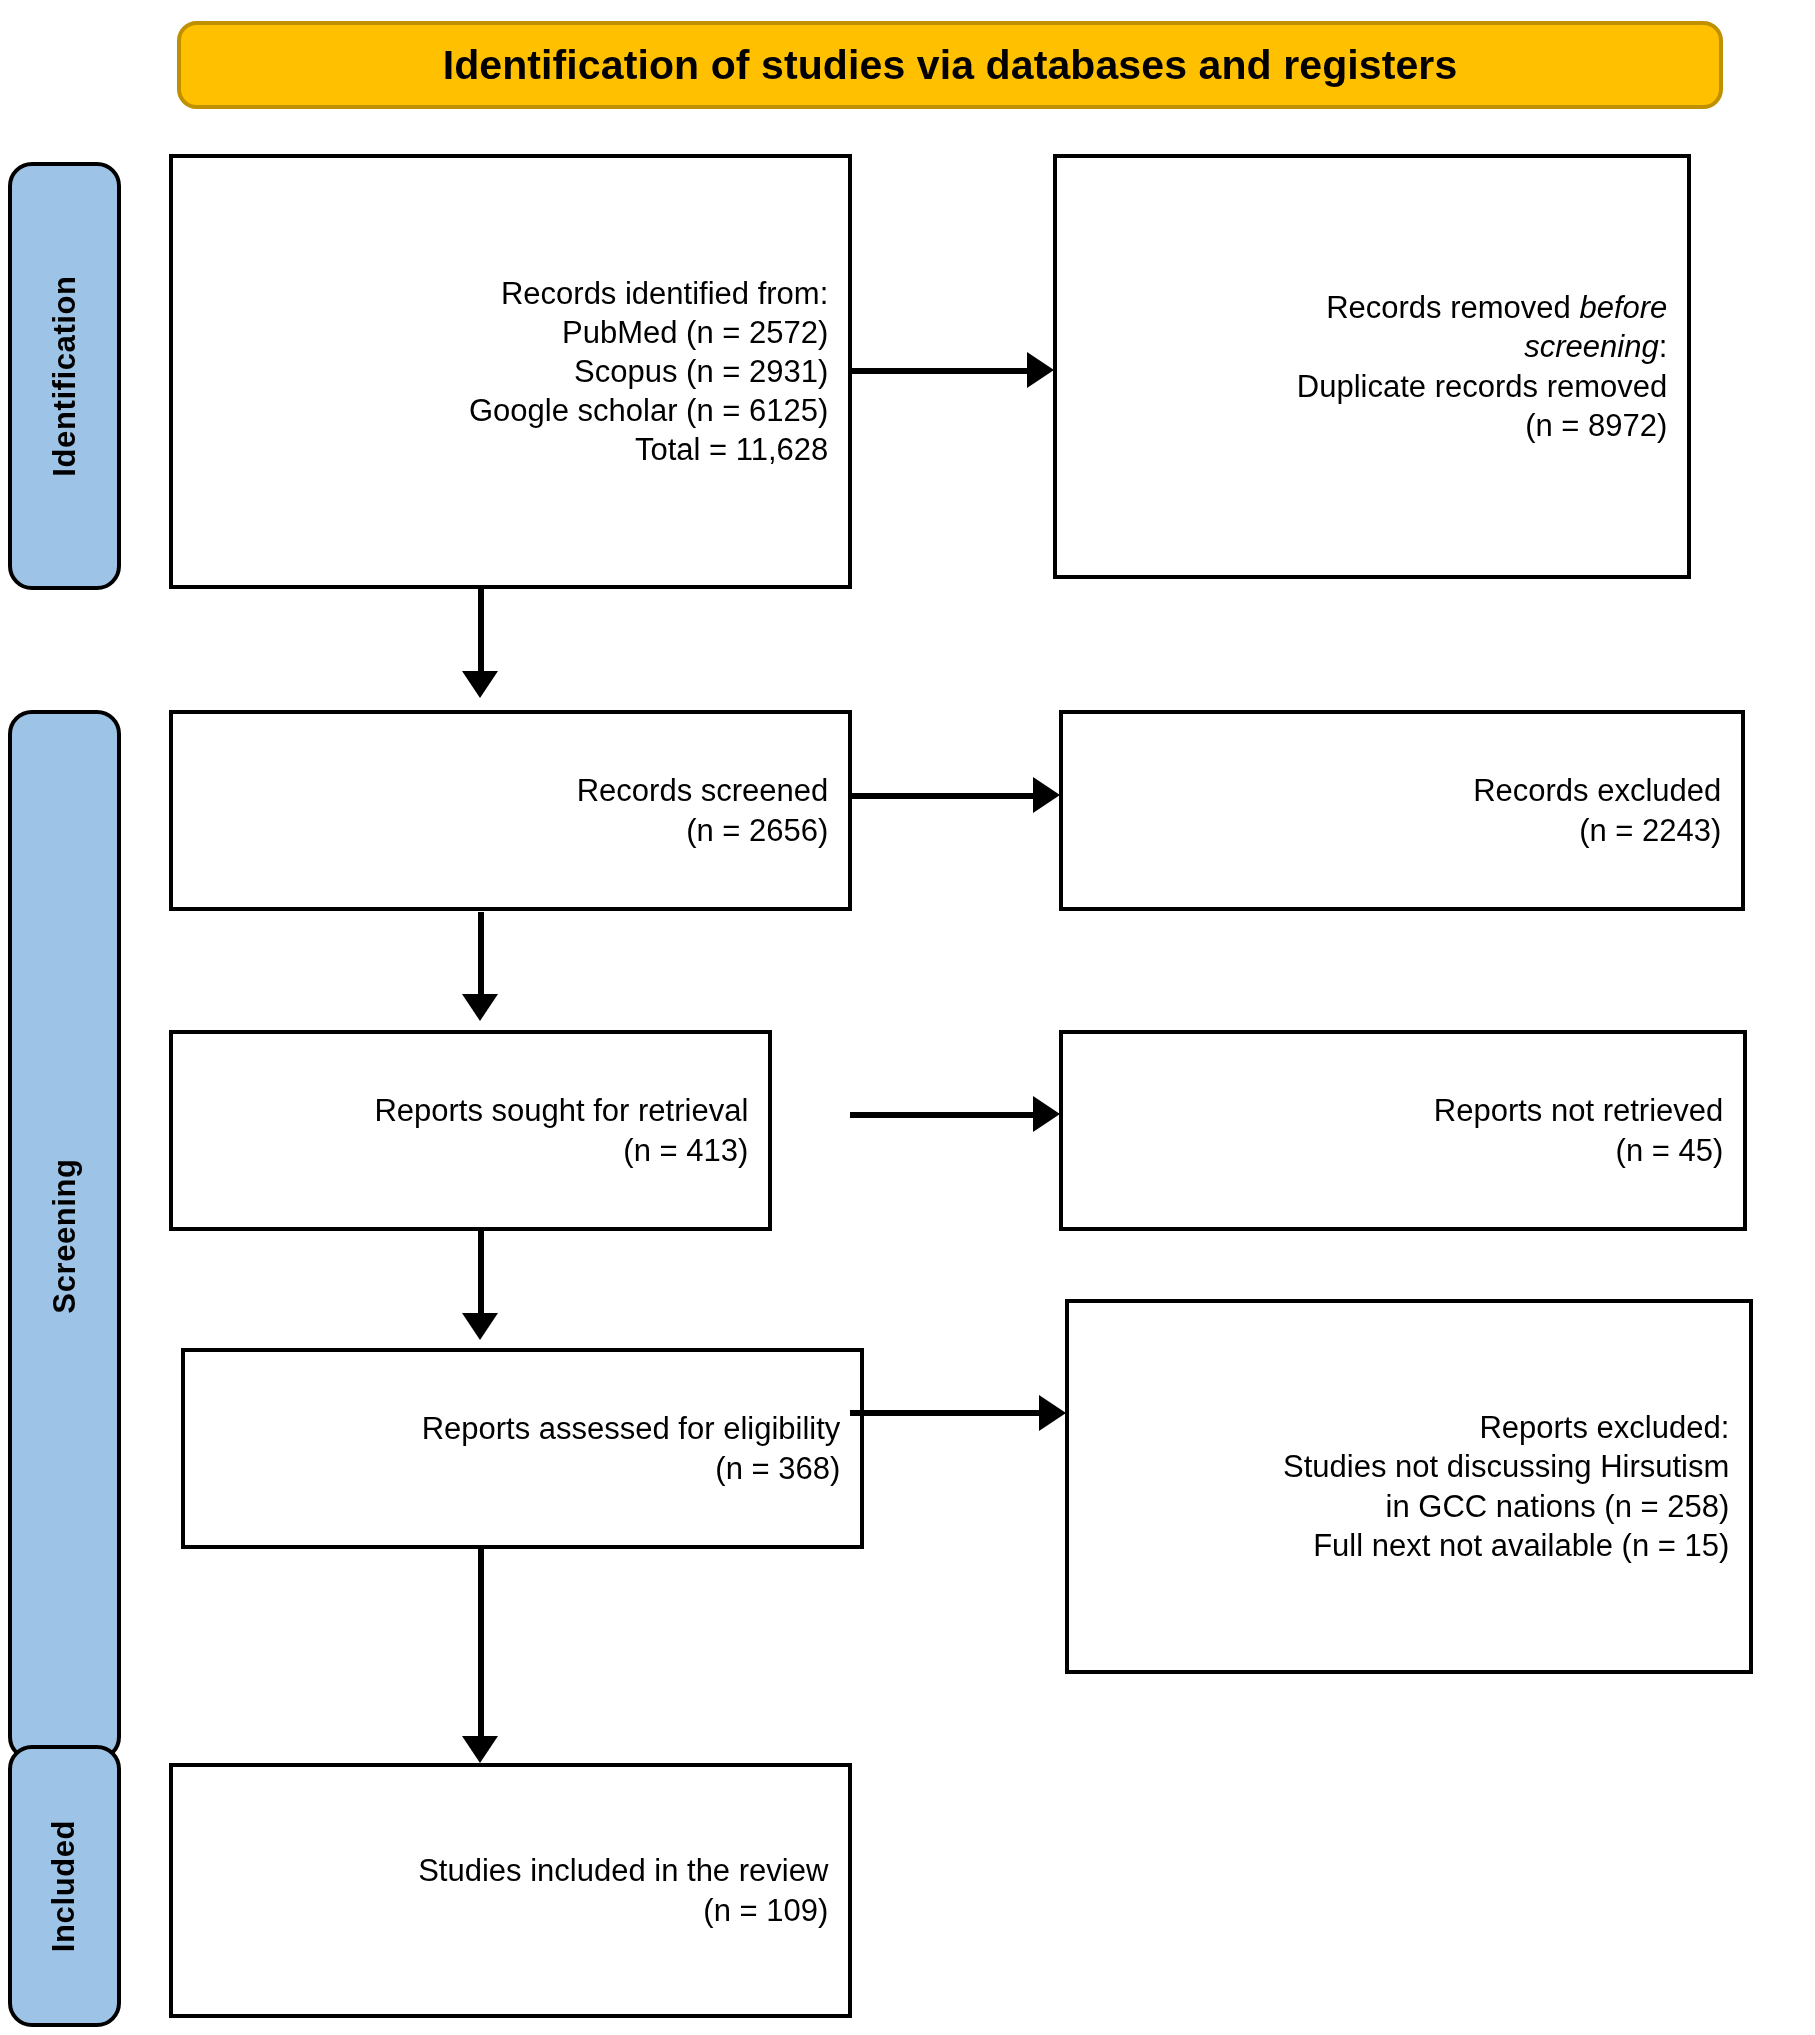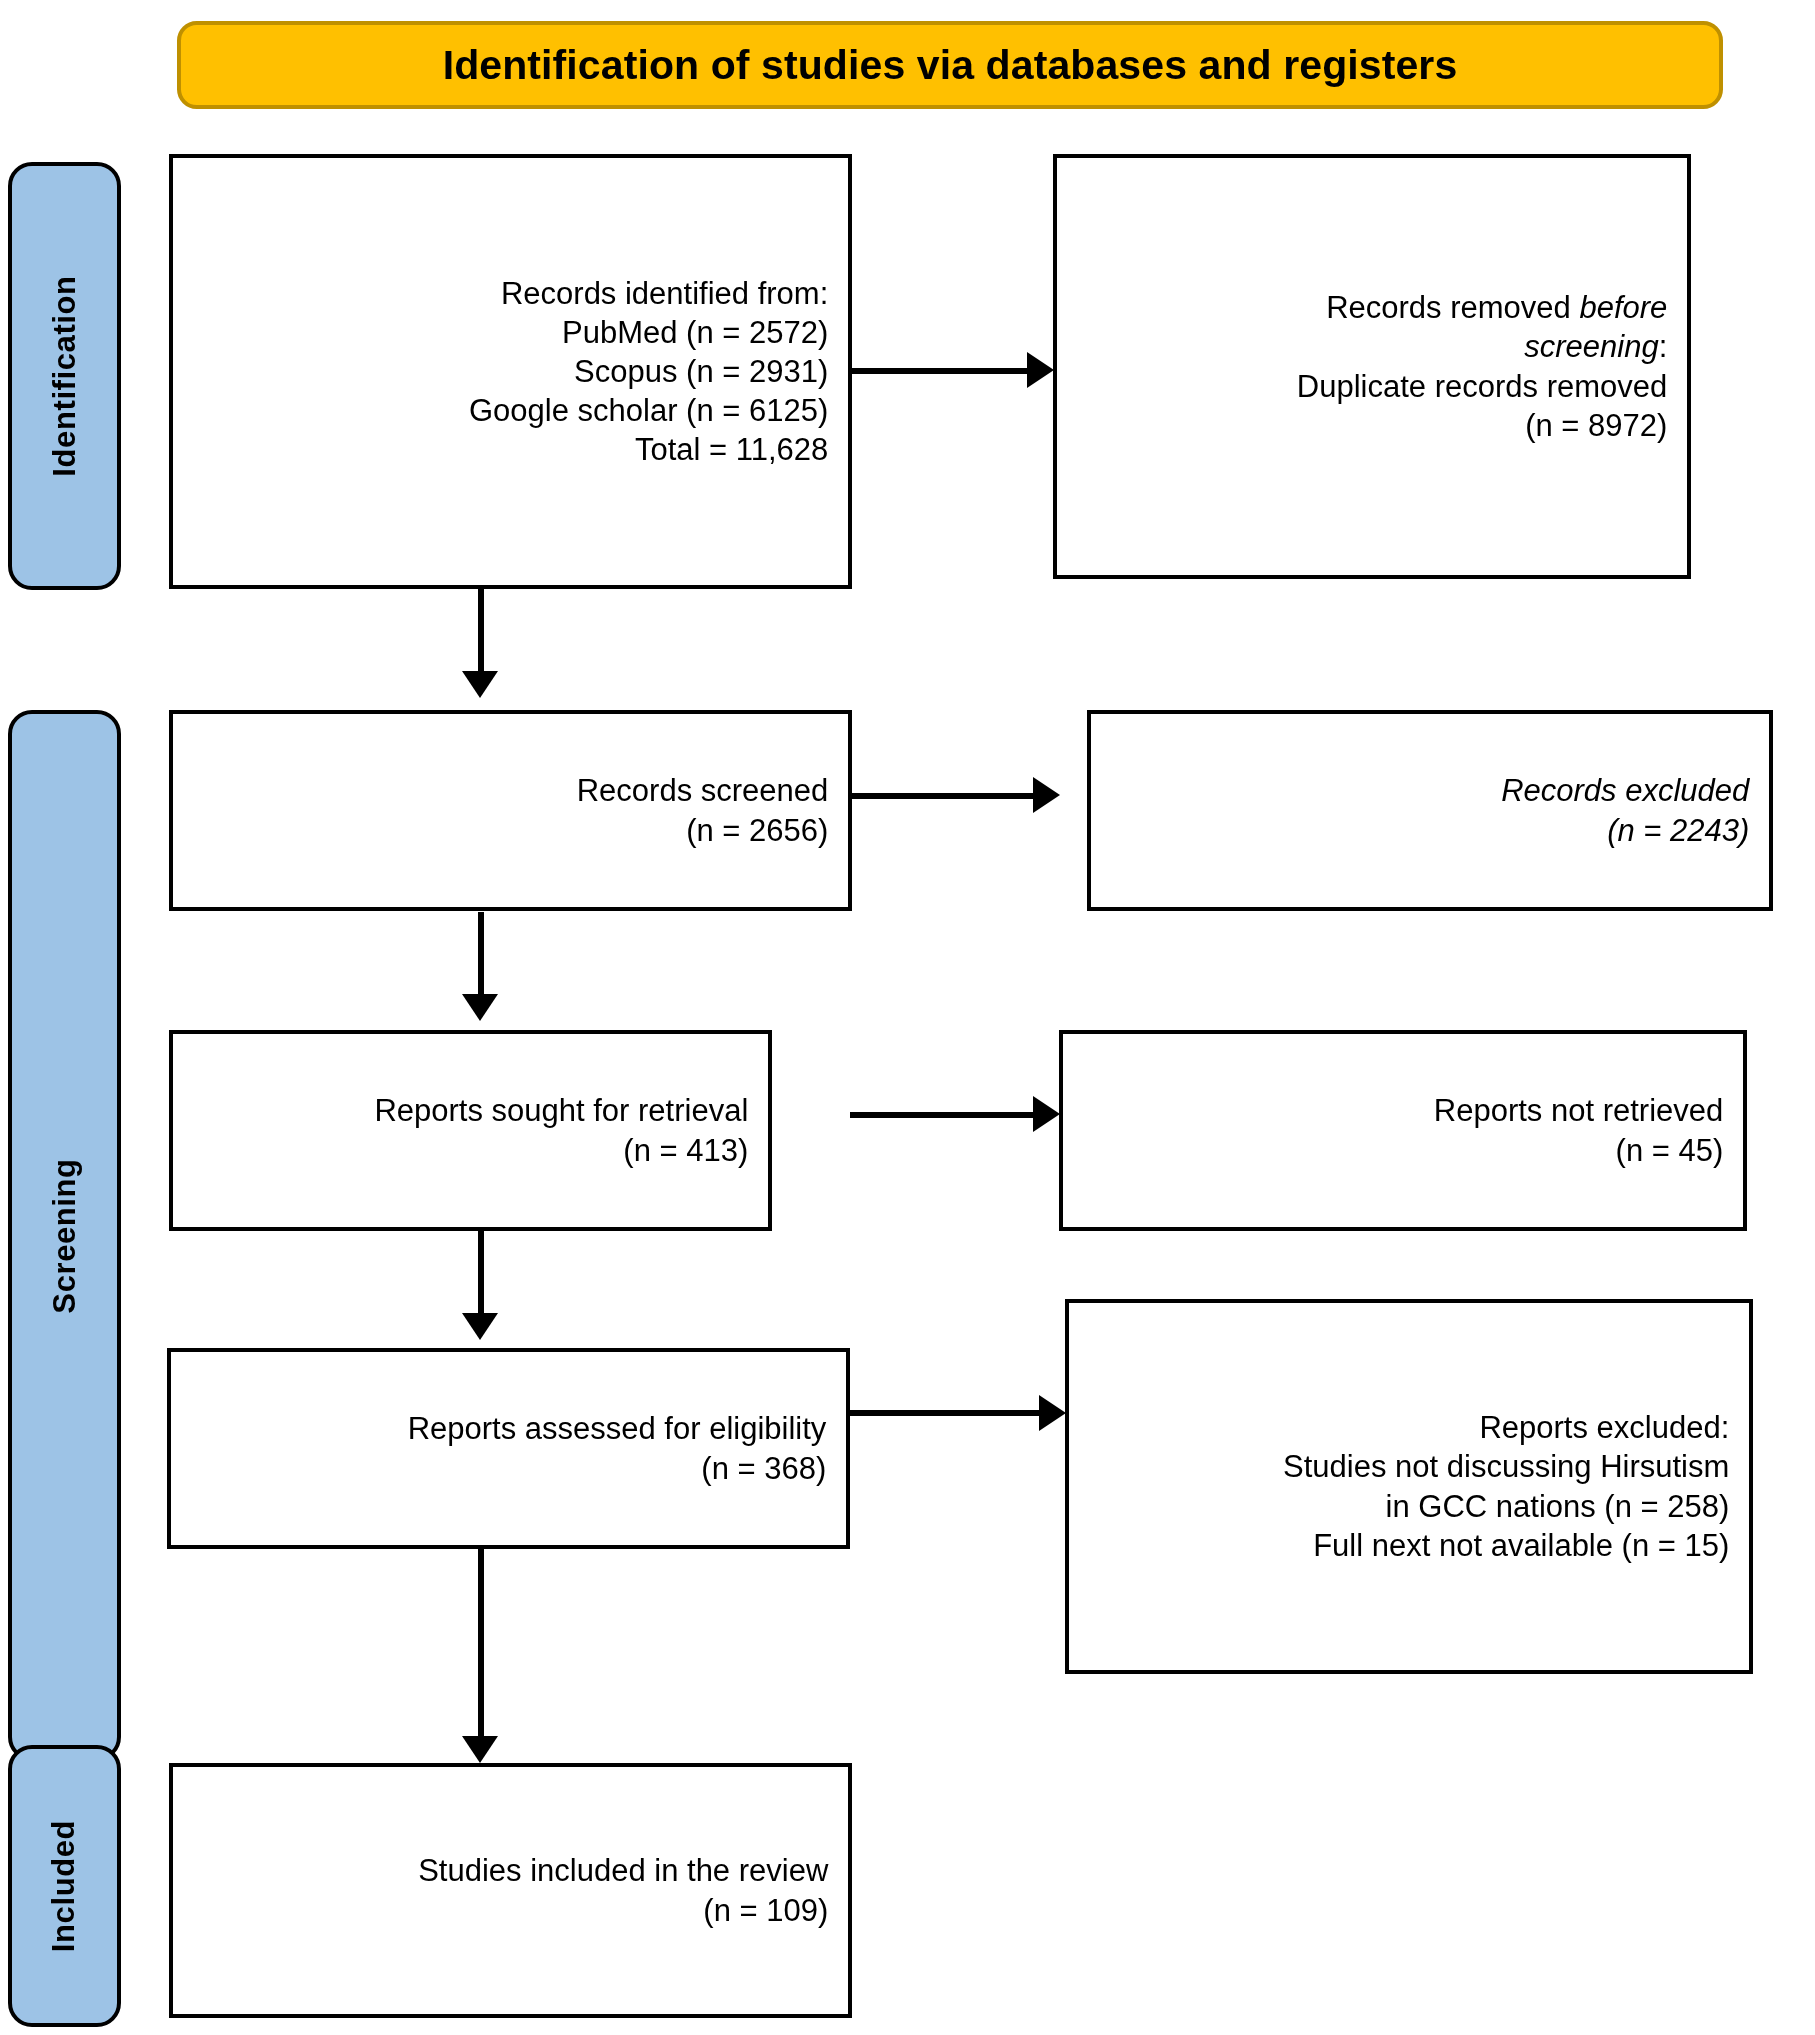--- a/index.html
+++ b/index.html
@@ -151,21 +151,21 @@
   <div class="h-arrowhead" style="left:1027px; top:352px;"></div>
 
   <div class="v-line" style="left:478px; top:589px; height:87px;"></div>
   <div class="v-arrowhead" style="left:462px; top:671px;"></div>
 
   <div class="box" style="left:169px; top:710px; width:683px; height:201px;">
     <p>Records screened</p>
     <p>(n = 2656)</p>
   </div>
 
-  <div class="box" style="left:1087px; top:710px; width:686px; height:201px;font-style:italic;">
+  <div class="box" style="left:1059px; top:710px; width:686px; height:201px;">
     <p>Records excluded</p>
     <p>(n = 2243)</p>
   </div>
 
   <div class="h-line" style="left:850px; top:793px; width:185px;"></div>
   <div class="h-arrowhead" style="left:1033px; top:777px;"></div>
 
   <div class="v-line" style="left:478px; top:912px; height:87px;"></div>
   <div class="v-arrowhead" style="left:462px; top:994px;"></div>
 
@@ -178,21 +178,21 @@
     <p>Reports not retrieved</p>
     <p>(n = 45)</p>
   </div>
 
   <div class="h-line" style="left:850px; top:1112px; width:185px;"></div>
   <div class="h-arrowhead" style="left:1033px; top:1096px;"></div>
 
   <div class="v-line" style="left:478px; top:1231px; height:87px;"></div>
   <div class="v-arrowhead" style="left:462px; top:1313px;"></div>
 
-  <div class="box" style="left:167px; top:1348px; width:683px; height:201px;">
+  <div class="box" style="left:181px; top:1348px; width:683px; height:201px;">
     <p>Reports assessed for eligibility</p>
     <p>(n = 368)</p>
   </div>
 
   <div class="box" style="left:1065px; top:1299px; width:688px; height:375px;">
     <p>Reports excluded:</p>
     <p class="indent">Studies not discussing Hirsutism</p>
     <p class="indent">in GCC nations (n = 258)</p>
     <p class="indent">Full next not available (n = 15)</p>
   </div>

